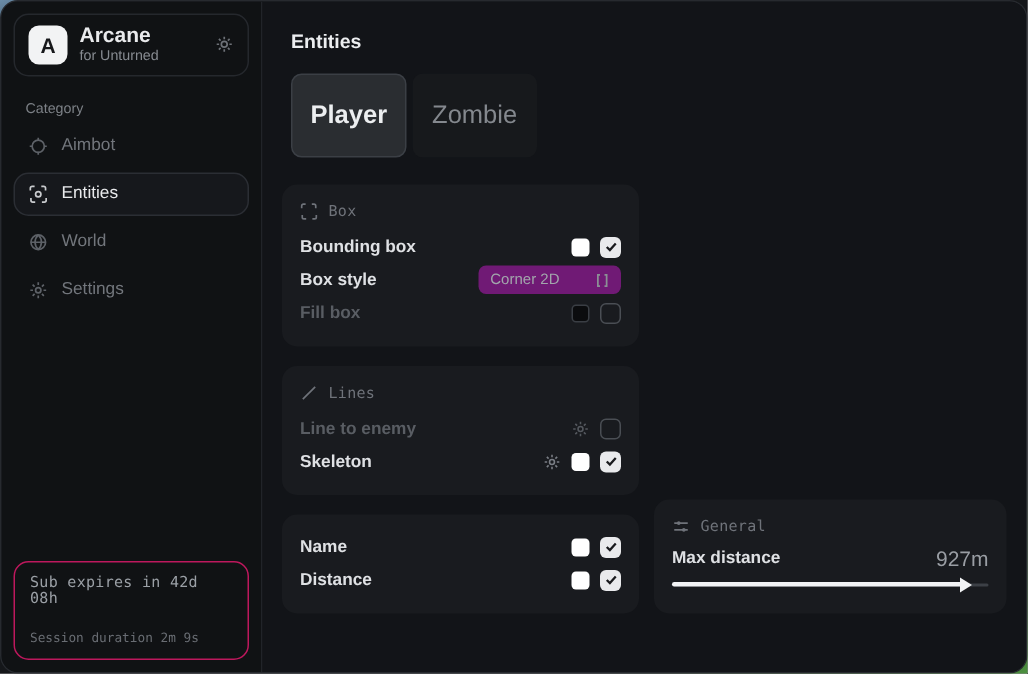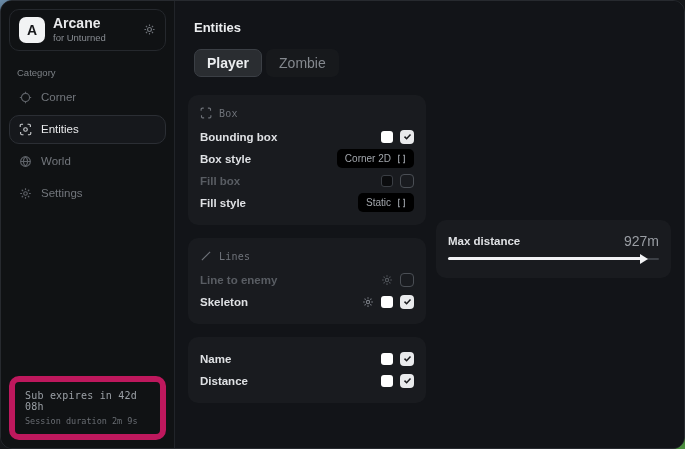--- a/index.html
+++ b/index.html
@@ -22,52 +22,52 @@
   .app-name{font-size:14px;font-weight:700;color:#e9eaec}
   .app-sub{font-size:9.5px;color:#878b91;margin-top:2px}
   .app-gear{margin-left:auto;color:#6d7177;display:flex}
   .category{font-size:9.5px;color:#7c8086;margin:16px 0 2px 8px}
   .nav{display:flex;flex-direction:column}
   .nav-item{display:flex;align-items:center;gap:9px;padding:7px 9px;border-radius:10px;
     color:#72767c;font-size:11.5px;border:1px solid transparent;margin-top:3px;cursor:pointer}
   .nav-item svg{color:#5d6167}
   .nav-item.active{background:#16181c;border-color:#2b2e34;color:#e9eaec}
   .nav-item.active svg{color:#c9cbce}
-  .sidebar-footer{margin-top:auto;border:6px solid #be185d;border-radius:10px;padding:8px 10px;
+  .sidebar-footer{margin-top:auto;border:1px solid #be185d;border-radius:10px;padding:8px 10px;
     font-family:"DejaVu Sans Mono",monospace}
   .footer-line1{font-size:10px;color:#9ba0a6;letter-spacing:.2px}
-  .footer-line2{font-size:8.5px;color:#696d73;margin-top:4px}
+  .footer-line2{font-size:8.5px;color:#696d73;margin-top:16px}
   
   .main{flex:1;background:#121418;padding:14px 13px;display:flex;flex-direction:column;box-sizing:border-box}
   .main-title{font-size:13px;font-weight:700;color:#eceef0;margin:5px 0 0 6px}
   .tabs{display:flex;gap:4px;margin:14px 0 18px 6px}
-  .tab{padding:5px 12px;border-radius:7px;font-size:14px;color:#84888e;background:#17191c;
+  .tab{padding:17px 12px;border-radius:7px;font-size:17px;color:#84888e;background:#17191c;
     border:1px solid transparent;cursor:pointer}
   .tab.active{background:#2a2d31;border-color:#3b3f45;color:#eceef0;font-weight:600}
-  .content{display:flex;gap:10px;align-items:center}
+  .content{display:flex;gap:10px;align-items:flex-end}
   .col-left{width:238px;min-width:238px;display:flex;flex-direction:column;gap:13px}
   .col-right{flex:1}
   .card{background:#191b1f;border-radius:10px;padding:10px 12px 12px;box-sizing:border-box}
   .card-header{display:flex;align-items:center;gap:7px;color:#6f737a;
     font-family:"DejaVu Sans Mono",monospace;font-size:10px;margin:2px 0 7px 0;letter-spacing:.2px}
   .row{display:flex;align-items:center;height:21px;margin-top:1px}
   .row-label{font-size:11.5px;font-weight:600;color:#dfe1e4}
   .row.disabled .row-label{color:#595d63}
   .controls{margin-left:auto;display:flex;align-items:center;gap:7px}
   .swatch{width:12px;height:12px;border-radius:3px;cursor:pointer}
   .swatch.white{background:#ffffff}
   .swatch.black{background:#0b0c0e;border:1px solid #3a3e44;box-sizing:border-box}
   .checkbox{width:14px;height:14px;border-radius:4px;box-sizing:border-box;cursor:pointer;
     display:flex;align-items:center;justify-content:center}
   .checkbox.checked{background:#e9eaec;color:#1a1b1e}
   .checkbox.unchecked{border:1.5px solid #4a4e54}
   .gear-btn{color:#7a7e85;display:flex;cursor:pointer}
   .row.disabled .gear-btn{color:#54585e}
-  .dropdown{height:19px;padding:0 8px;border-radius:5px;background:#000000;display:flex;
-    align-items:center;gap:6px;font-size:10px;color:#a2a6ac;cursor:pointer}
+  .dropdown{height:19px;padding:0 8px;border-radius:5px;background:#701a75;display:flex;
+    align-items:center;gap:24px;font-size:10px;color:#a2a6ac;cursor:pointer}
   .dropdown svg{color:#8b8f95}
   
   .slider-row{display:flex;align-items:center;margin-top:3px}
   .slider-value{margin-left:auto;font-size:14px;color:#9a9ea4}
   .slider{position:relative;height:14px;margin-top:3px;cursor:pointer}
   .slider-track{position:absolute;top:6px;left:0;right:0;height:2px;background:#3c4046;border-radius:2px}
   .slider-fill{position:absolute;top:5px;left:0;height:3px;background:#f2f3f5;border-radius:2px}
   .slider-thumb{position:absolute;top:2px;width:0;height:0;margin-left:-2px;
     border-left:8px solid #f2f3f5;border-top:5px solid transparent;border-bottom:5px solid transparent}
 </style>
@@ -94,21 +94,21 @@
     <div class="category">Category</div>
 
     <nav class="nav">
       <div class="nav-item">
         <span style="display:flex">
           <svg width="13" height="13" viewBox="0 0 16 16" fill="none" stroke="currentColor" stroke-width="1.4">
             <circle cx="8" cy="8" r="5"></circle>
               <path d="M8 1v2.4M8 12.6V15M1 8h2.4M12.6 8H15"></path>
           </svg>
         </span>
-        <span>Corner</span>
+        <span>Aimbot</span>
       </div>
       <div class="nav-item active">
         <span style="display:flex">
           <svg width="13" height="13" viewBox="0 0 16 16" fill="none" stroke="currentColor" stroke-width="1.4">
             <path d="M1.5 5V3a1.5 1.5 0 0 1 1.5-1.5h2M10.5 1.5h2A1.5 1.5 0 0 1 14 3v2M14.5 11v2a1.5 1.5 0 0 1-1.5 1.5h-2M5.5 14.5h-2A1.5 1.5 0 0 1 2 13v-2"></path>
             <circle cx="8" cy="8" r="2.2"></circle>
           </svg>
         </span>
         <span>Entities</span>
       </div>
@@ -184,31 +184,20 @@
           </div>
 
           <div class="row disabled">
             <span class="row-label">Fill box</span>
             <span class="controls">
               <span class="swatch black"></span>
               <span class="checkbox unchecked"></span>
             </span>
           </div>
 
-          <div class="row">
-            <span class="row-label">Fill style</span>
-            <span class="controls">
-              <span class="dropdown">
-                <span>Static</span>
-                <svg width="9" height="10" viewBox="0 0 10 12" fill="none" stroke="currentColor" stroke-width="1.4">
-                  <path d="M3.2 1.5H1.5v9h1.7M6.8 1.5h1.7v9H6.8"></path>
-                </svg>
-              </span>
-            </span>
-          </div>
         </section>
 
         <section class="card">
           <div class="card-header">
             <span style="display:flex">
               <svg width="12" height="12" viewBox="0 0 16 16" fill="none" stroke="currentColor" stroke-width="1.5">
                 <path d="M2.5 13.5 13.5 2.5"></path>
               </svg>
             </span>
             <span>Lines</span>
@@ -270,20 +259,30 @@
                     <path d="M2 6.2 4.8 9 10 3.2"></path>
                   </svg>
               </span>
             </span>
           </div>
         </section>
       </div>
 
       <div class="col-right">
         <section class="card">
+          <div class="card-header">
+            <span style="display:flex">
+              <svg width="12" height="12" viewBox="0 0 16 16" fill="none" stroke="currentColor" stroke-width="1.5">
+                <path d="M2 5h12M2 11h12"></path>
+                  <circle cx="6" cy="5" r="1.6" fill="currentColor" stroke="none"></circle>
+                  <circle cx="10.5" cy="11" r="1.6" fill="currentColor" stroke="none"></circle>
+              </svg>
+            </span>
+            <span>General</span>
+          </div>
 
           <div class="slider-row">
             <span class="row-label">Max distance</span>
             <span class="slider-value">927m</span>
           </div>
           <div class="slider">
             <span class="slider-track"></span>
             <span class="slider-fill" style="width: 92%;"></span>
             <span class="slider-thumb" style="left: 92%;"></span>
           </div>

